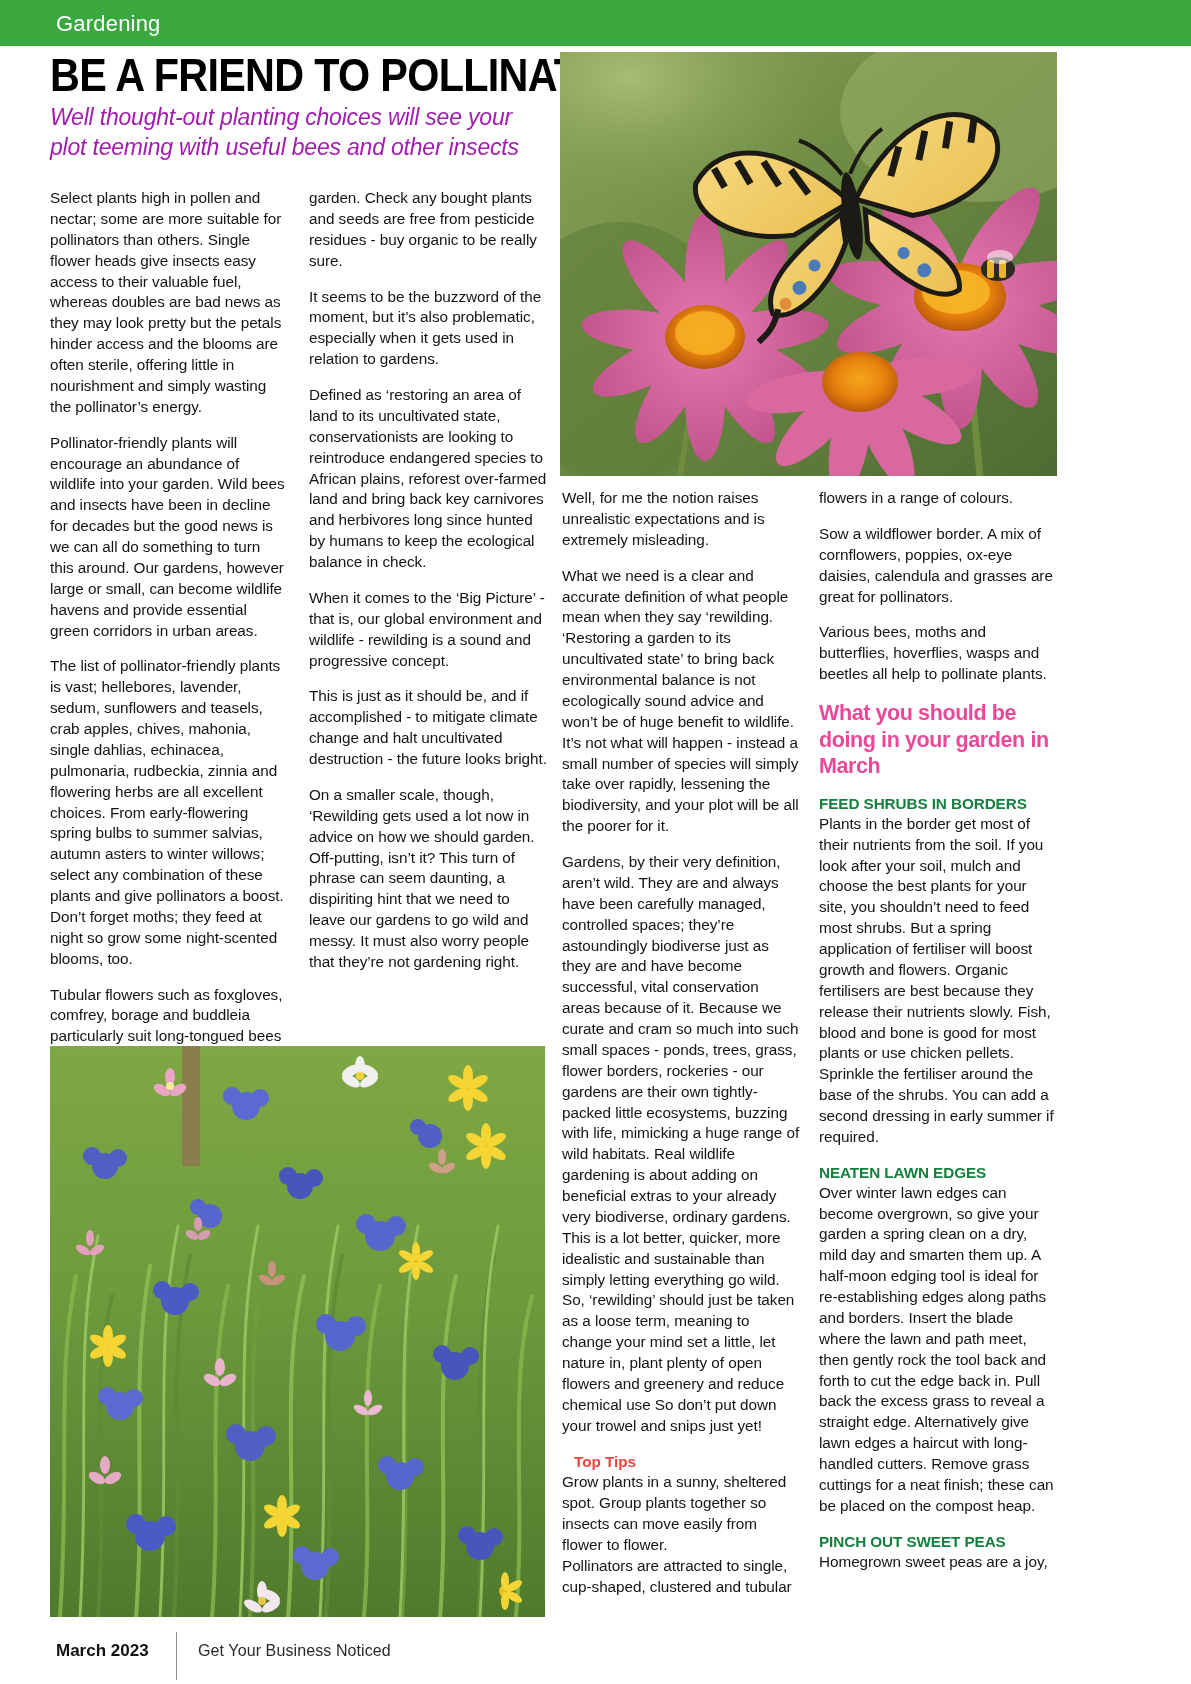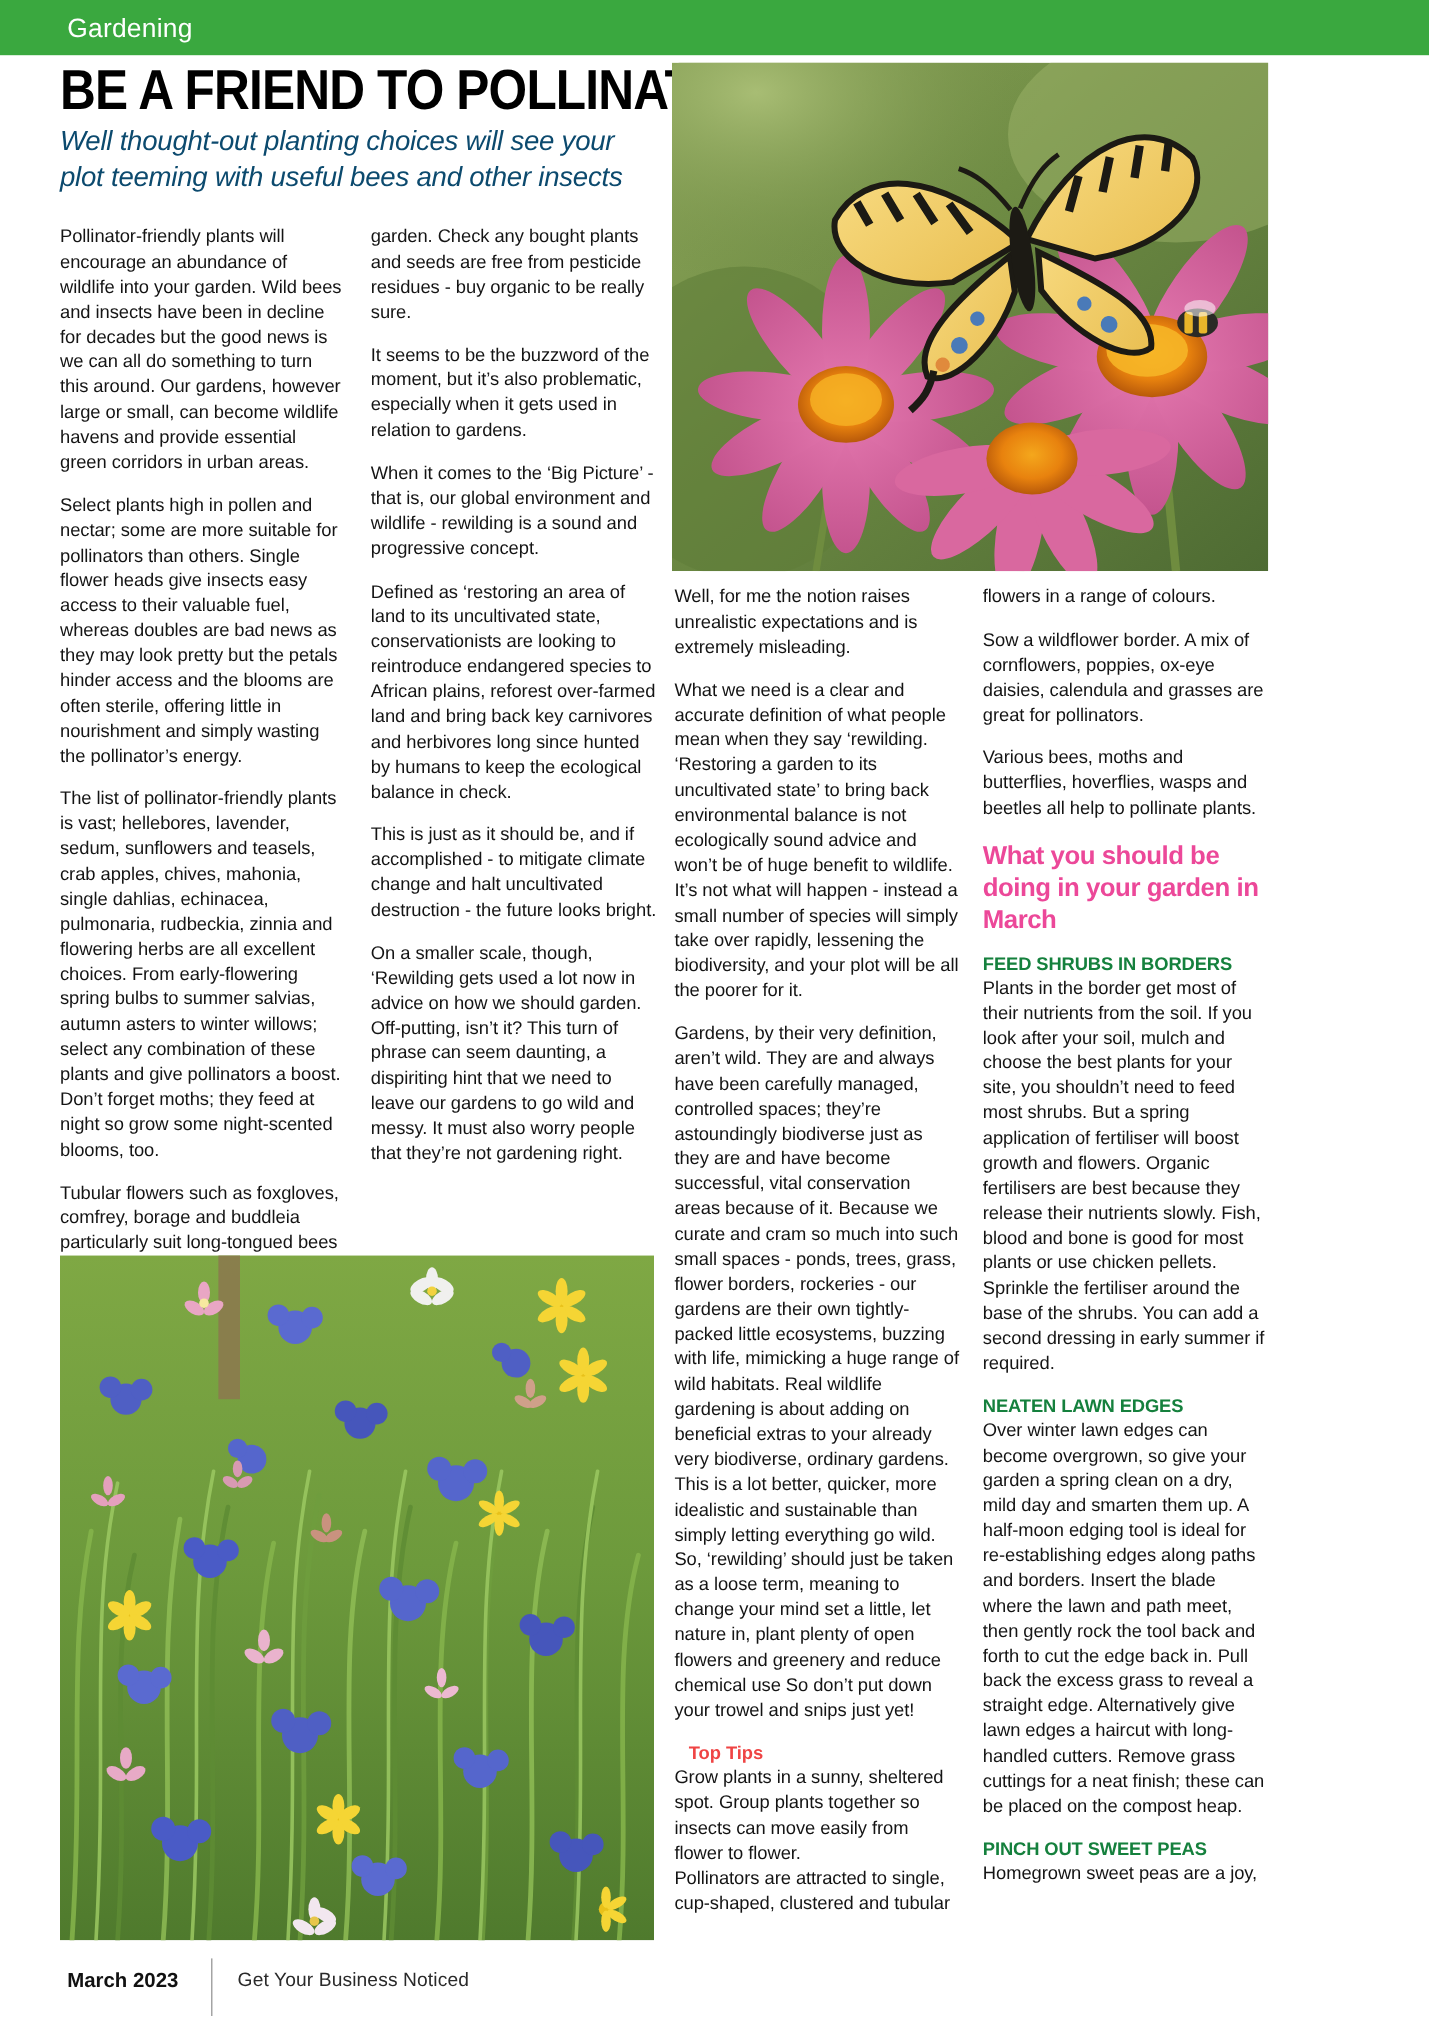--- a/index.html
+++ b/index.html
@@ -50,21 +50,21 @@
     color: #000000;
     transform: scaleX(0.88);
     transform-origin: left center;
     white-space: nowrap;
     margin: 0 0 4px 0;
   }
   .standfirst {
     font-size: 23px;
     line-height: 1.32;
     font-style: italic;
-    color: #0c4a6e;
+    color: #a21caf;
     font-weight: 400;
     letter-spacing: -0.2px;
     margin: 0;
   }
 
   
   .photo {
     position: absolute;
     overflow: hidden;
   }
@@ -280,31 +280,31 @@
       <circle cx="64" cy="78" r="7" fill="#4a7ab8"></circle>
       <circle cx="46" cy="58" r="6" fill="#4a7ab8"></circle>
 
       <ellipse cx="0" cy="14" rx="9" ry="44" fill="#1c1a14"></ellipse>
       <path d="M-4 -28 C -18 -52, -30 -62, -42 -68 M4 -28 C 18 -52, 30 -62, 42 -68" stroke="#1c1a14" stroke-width="4" fill="none"></path>
     </g>
   </svg>
 </div>
 
 <div class="col col-1">
+  <p>Select plants high in pollen and nectar; some are more suitable for pollinators than others. Single flower heads give insects easy access to their valuable fuel, whereas doubles are bad news as they may look pretty but the petals hinder access and the blooms are often sterile, offering little in nourishment and simply wasting the pollinator’s energy.</p>
   <p>Pollinator-friendly plants will encourage an abundance of wildlife into your garden. Wild bees and insects have been in decline for decades but the good news is we can all do something to turn this around. Our gardens, however large or small, can become wildlife havens and provide essential green corridors in urban areas.</p>
-  <p>Select plants high in pollen and nectar; some are more suitable for pollinators than others. Single flower heads give insects easy access to their valuable fuel, whereas doubles are bad news as they may look pretty but the petals hinder access and the blooms are often sterile, offering little in nourishment and simply wasting the pollinator’s energy.</p>
   <p>The list of pollinator-friendly plants is vast; hellebores, lavender, sedum, sunflowers and teasels, crab apples, chives, mahonia, single dahlias, echinacea, pulmonaria, rudbeckia, zinnia and flowering herbs are all excellent choices. From early-flowering spring bulbs to summer salvias, autumn asters to winter willows; select any combination of these plants and give pollinators a boost. Don’t forget moths; they feed at night so grow some night-scented blooms, too.</p>
   <p>Tubular flowers such as foxgloves, comfrey, borage and buddleia particularly suit long-tongued bees and butterflies’ proboscises. A vital lifeline to help pollinators is to stop using chemicals in the</p>
 </div>
 
 <div class="col col-2">
   <p>garden. Check any bought plants and seeds are free from pesticide residues - buy organic to be really sure.</p>
   <p>It seems to be the buzzword of the moment, but it’s also problematic, especially when it gets used in relation to gardens.</p>
+  <p>Defined as ‘restoring an area of land to its uncultivated state, conservationists are looking to reintroduce endangered species to African plains, reforest over-farmed land and bring back key carnivores and herbivores long since hunted by humans to keep the ecological balance in check.</p>
   <p>When it comes to the ‘Big Picture’ - that is, our global environment and wildlife - rewilding is a sound and progressive concept.</p>
-  <p>Defined as ‘restoring an area of land to its uncultivated state, conservationists are looking to reintroduce endangered species to African plains, reforest over-farmed land and bring back key carnivores and herbivores long since hunted by humans to keep the ecological balance in check.</p>
   <p>This is just as it should be, and if accomplished - to mitigate climate change and halt uncultivated destruction - the future looks bright.</p>
   <p>On a smaller scale, though, ‘Rewilding gets used a lot now in advice on how we should garden. Off-putting, isn’t it? This turn of phrase can seem daunting, a dispiriting hint that we need to leave our gardens to go wild and messy. It must also worry people that they’re not gardening right.</p>
 </div>
 
 <div class="col col-3">
   <p>Well, for me the notion raises unrealistic expectations and is extremely misleading.</p>
   <p>What we need is a clear and accurate definition of what people mean when they say ‘rewilding. ‘Restoring a garden to its uncultivated state’ to bring back environmental balance is not ecologically sound advice and won’t be of huge benefit to wildlife. It’s not what will happen - instead a small number of species will simply take over rapidly, lessening the biodiversity, and your plot will be all the poorer for it.</p>
   <p>Gardens, by their very definition, aren’t wild. They are and always have been carefully managed, controlled spaces; they’re astoundingly biodiverse just as they are and have become successful, vital conservation areas because of it. Because we curate and cram so much into such small spaces - ponds, trees, grass, flower borders, rockeries - our gardens are their own tightly-packed little ecosystems, buzzing with life, mimicking a huge range of wild habitats. Real wildlife gardening is about adding on beneficial extras to your already very biodiverse, ordinary gardens. This is a lot better, quicker, more idealistic and sustainable than simply letting everything go wild. So, ‘rewilding’ should just be taken as a loose term, meaning to change your mind set a little, let nature in, plant plenty of open flowers and greenery and reduce chemical use So don’t put down your trowel and snips just yet!</p>
   <div class="tips-head">Top Tips</div>
   <p class="after-head tight">Grow plants in a sunny, sheltered spot. Group plants together so insects can move easily from flower to flower.</p>

